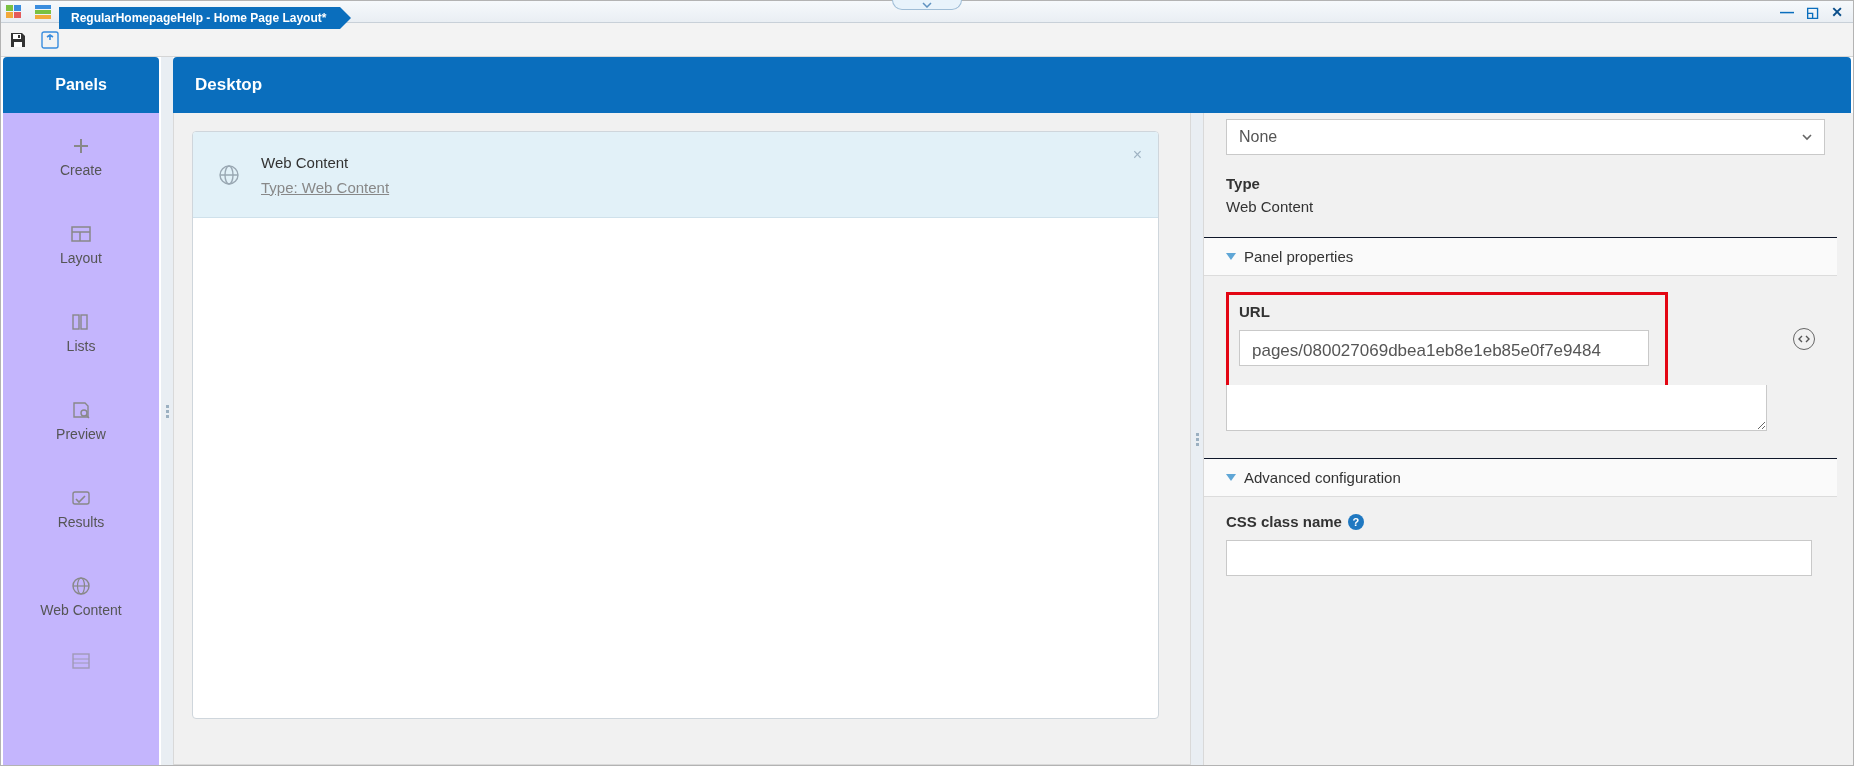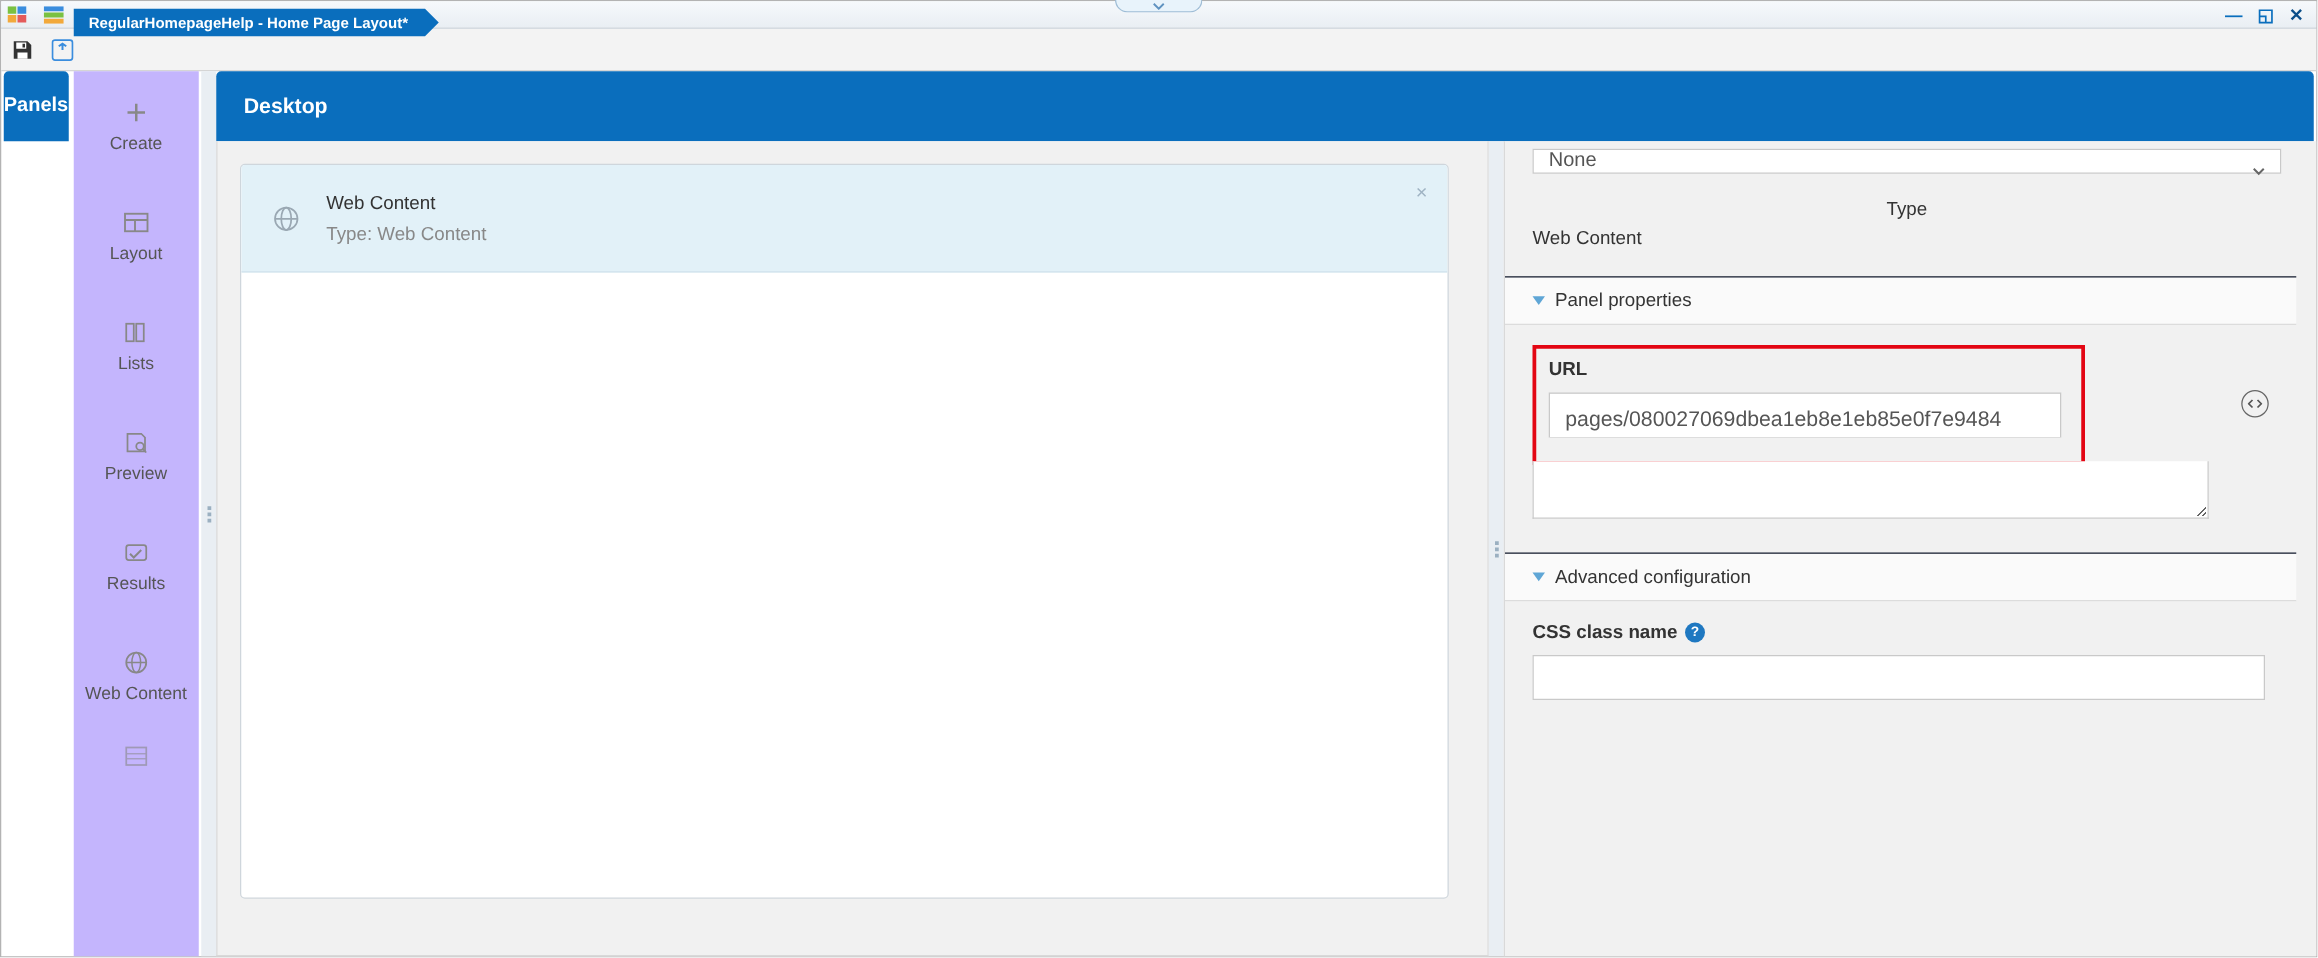--- a/index.html
+++ b/index.html
@@ -21,21 +21,21 @@
 
 
 .toolbar { height:34px; background:#f3f3f3; border-bottom:1px solid #d5d5d5; display:flex; align-items:center; padding:0 6px; gap:10px; }
 .tool-btn { width:22px; height:22px; display:flex; align-items:center; justify-content:center; cursor:pointer;}
 .tool-btn svg { width:18px; height:18px; }
 
 
 .workspace { flex:1; display:flex; min-height:0; }
 
 
-.panels-col { width:160px; display:flex; border-right:0; }
+.panels-col { width:160px; display:flex; flex-direction:column; border-right:0; }
 .panels-header { background:#0a6ebd; color:#fff; font-weight:600; height:56px; display:flex; align-items:center; justify-content:center; border-radius:4px 4px 0 0; margin:0 2px; font-size:16px;}
 .panels-body { flex:1; background:#c4b5fd; margin:0 2px; overflow-y:auto; position:relative; }
 .panels-body::-webkit-scrollbar{ width:14px; }
 .panels-body::-webkit-scrollbar-track{ background:#f0f0f0; }
 .panels-body::-webkit-scrollbar-thumb{ background:#c9c9c9; border-radius:2px; }
 .panel-item { height:88px; display:flex; flex-direction:column; align-items:center; justify-content:center; gap:6px; color:#666; cursor:pointer; }
 .panel-item svg { width:22px; height:20px; fill:#888; }
 .panel-item .lbl { font-size:14px; color:#555; }
 
 
@@ -47,32 +47,32 @@
 .main-header { background:#0a6ebd; color:#fff; height:56px; display:flex; align-items:center; padding:0 22px; font-weight:600; font-size:17px; border-radius:4px 4px 0 0; margin-right:2px; }
 .main-body { flex:1; display:flex; min-height:0; }
 
 .canvas-wrap { flex:1; background:#f1f1f1; padding:18px 0 0 18px; border:1px solid #d9d9d9; border-top:none; position:relative; overflow:hidden; }
 .widget { width:967px; background:#fff; border:1px solid #cfd6dc; border-radius:4px; height:588px; overflow:hidden; }
 .widget-head { background:#e2f1f8; height:86px; border-bottom:1px solid #cfe1eb; display:flex; align-items:center; padding:0 22px; position:relative; }
 .widget-icon { width:28px; height:28px; display:flex; align-items:center; justify-content:center; color:#9aa8b3; }
 .widget-icon svg{ width:22px; height:22px; stroke:#9aa8b3; fill:none; stroke-width:1.4; }
 .widget-titles { margin-left:18px; }
 .widget-titles .t1{ font-size:15px; color:#333; }
-.widget-titles .t2{ font-size:15px; color:#888; margin-top:8px; }
+.widget-titles .t2{ font-size:15px; color:#888; margin-top:8px;text-decoration:underline; }
 .widget-close { position:absolute; right:16px; top:14px; color:#9fb3c3; font-size:16px; cursor:pointer; }
 
 
 .props { width:650px; background:#f1f1f1; border-left:1px solid #d9d9d9; position:relative; overflow:hidden; display:flex; }
 .props-scroll { flex:1; overflow-y:auto; padding-right:16px; }
 .props-scroll::-webkit-scrollbar{ width:16px; }
 .props-scroll::-webkit-scrollbar-track{ background:#ededed; }
 .props-scroll::-webkit-scrollbar-thumb{ background:#cacaca; }
-.select-box { background:#fff; border:1px solid #c9c9c9; height:20px; margin:6px 12px 14px 22px; display:flex; align-items:center; padding:0 12px; color:#555; font-size:16px; position:relative; }
+.select-box { background:#fff; border:1px solid #c9c9c9; height:36px; margin:6px 12px 14px 22px; display:flex; align-items:center; padding:0 12px; color:#555; font-size:16px; position:relative; }
 .select-box .chev{ position:absolute; right:10px; top:10px; }
-.field-label { font-weight:400; font-size:15px; margin:20px 12px 6px 22px; color:#333;text-align:center; }
+.field-label { font-weight:700; font-size:15px; margin:20px 12px 6px 22px; color:#333; }
 .field-val { font-size:15px; margin:0 12px 22px 22px; color:#333; }
 .section-head { background:#fafafa; border-top:1px solid #0f172a; border-bottom:1px solid #dcdcdc; padding:10px 22px; font-size:15px; color:#333; display:flex; align-items:center; gap:8px; cursor:pointer; }
 .tri{ width:0;height:0;border-left:5px solid transparent;border-right:5px solid transparent;border-top:7px solid #5fa6d6; }
 .section-body { padding:16px 22px 24px 22px; }
 .url-box { border:3px solid #e30613; padding:8px 10px 16px 10px; width:442px; }
 .url-box .lbl { font-weight:700; font-size:15px; margin-bottom:10px; display:block; }
 .url-input { width:541px; height:98px; border:1px solid #c9c9c9; background:#fff; padding:10px 12px; font-size:17px; color:#555; resize:both; font-family:inherit; overflow:auto; }
 .url-side-btn { width:22px; height:22px; border:1.5px solid #666; border-radius:50%; display:flex; align-items:center; justify-content:center; cursor:pointer; margin-top:8px; }
 .url-side-btn svg{ width:12px; height:12px; }
 .css-label{ font-weight:700; font-size:15px; display:flex; align-items:center; gap:6px; margin-bottom:10px;}

